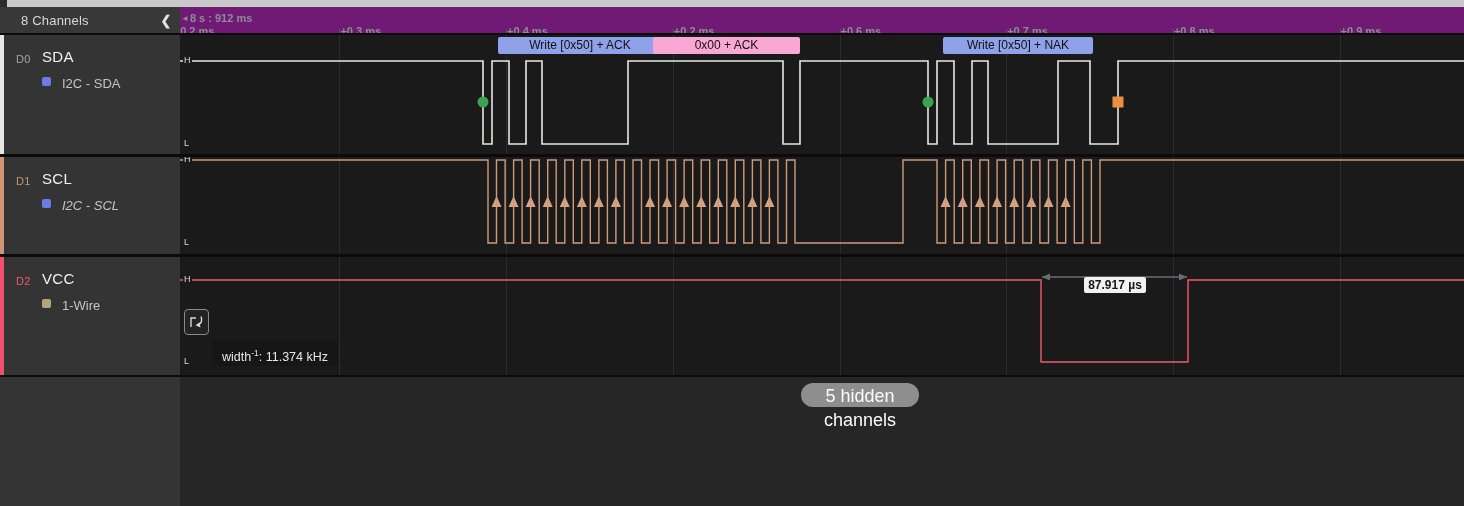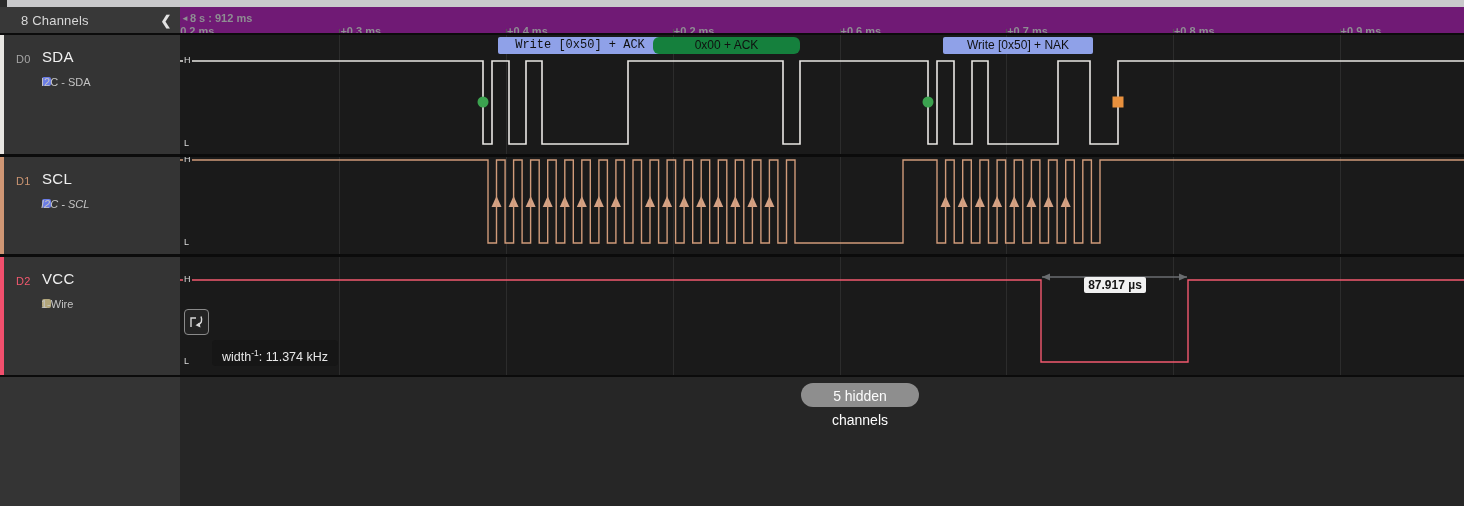--- a/index.html
+++ b/index.html
@@ -22,32 +22,32 @@
   .bottom-right{left:180px;top:377px;width:1284px;height:129px;background:#262626;z-index:0;}
   .gridline{width:1px;top:35px;height:340px;background:#2c2c2c;z-index:1;}
   .wf-row{left:180px;z-index:2;}
   .wf-row svg{display:block;}
   .hl{position:absolute;left:3px;font-size:9px;line-height:9px;color:#dcdcdc;background:#1a1a1a;padding:0 1px;z-index:5;}
   .sb-row{left:0;width:212px;z-index:4;}
   .stripe{position:absolute;left:0;top:0;width:4px;}
   .ch-id{position:absolute;left:16px;font-size:11px;letter-spacing:.4px;}
   .ch-name{position:absolute;left:42px;font-size:15px;font-weight:500;color:#f0f0f0;letter-spacing:.3px;}
   .chip{position:absolute;left:42px;width:9px;height:9px;border-radius:2px;}
-  .an-label{position:absolute;left:41px;font-size:11px;color:#c4c4c4;}
+  .an-label{position:absolute;left:62px;font-size:13px;color:#c4c4c4;}
   .bubble{position:absolute;top:37px;height:17px;border-radius:2px;background:#8fa1e8;color:#101010;
           font-size:12px;line-height:17px;text-align:center;z-index:5;cursor:default;white-space:nowrap;overflow:hidden;}
   .measure-label{left:1084px;top:277px;width:62px;height:16px;background:#f1f1f1;color:#141414;
           font-size:12px;font-weight:700;line-height:16px;text-align:center;border-radius:2px;z-index:6;}
   .tooltip{left:212px;top:340px;height:26px;line-height:26px;padding:0 10px;background:#161616;border-radius:4px;
           color:#e8e8e8;font-size:12.5px;z-index:6;white-space:nowrap;}
   .tooltip sup{font-size:8.5px;vertical-align:super;}
   .tool-btn{left:184px;top:309px;width:25px;height:26px;border:1px solid #8a8a8a;border-radius:4px;
           background:#232323;box-sizing:border-box;z-index:6;padding:0;cursor:pointer;}
   .pill{left:801px;top:383px;width:118px;height:24px;border-radius:12px;background:#8e8e8e;color:#fcfcfc;
-          font-size:14px;line-height:24px;text-align:center;z-index:6;border:none;cursor:pointer;}
+          font-size:18px;line-height:24px;text-align:center;z-index:6;border:none;cursor:pointer;}
 </style>
 </head>
 <body>
 
 <div id="app">
   <div class="abs top-corner"></div>
   <div class="abs top-strip"></div>
 
   <div class="abs sidebar-bg"></div>
   <div class="abs bottom-right"></div>
@@ -171,16 +171,16 @@
     <div class="abs wf-row" style="top: 257px; width: 1284px; height: 118px;">
       <svg width="1284" height="118">
         <path d="M0,23 H861 V105 H1008 V23 H1284" stroke="#f2596f" stroke-width="1.4" fill="none"></path>
         <line x1="862" y1="20" x2="1007" y2="20" stroke="#6a6d70" stroke-width="1.5"></line>
         <polygon points="862,20 870,16.5 870,23.5" fill="#6a6d70"></polygon>
         <polygon points="1007,20 999,16.5 999,23.5" fill="#6a6d70"></polygon>
       </svg>
       <div class="hl" style="top: 18px;">H</div>
       <div class="hl" style="top: 100px;">L</div>
     </div>
-    <div class="abs bubble" style="left: 498px; width: 164px; background: rgb(143, 161, 232); font-family: Liberation Mono, monospace;">Write [0x50] + ACK</div>
-    <div class="abs bubble" style="left: 653px; width: 147px; background: #15803d; border-radius: 6px;">0x00 + ACK</div>
+    <div class="abs bubble" style="left: 498px; width: 164px; background: rgb(143, 161, 232);">Write [0x50] + ACK</div>
+    <div class="abs bubble" style="left: 653px; width: 147px; background: #f9a8d4;">0x00 + ACK</div>
     <div class="abs bubble" style="left: 943px; width: 150px; background: rgb(143, 161, 232);">Write [0x50] + NAK</div>
   </div>
 
 </body></html>

